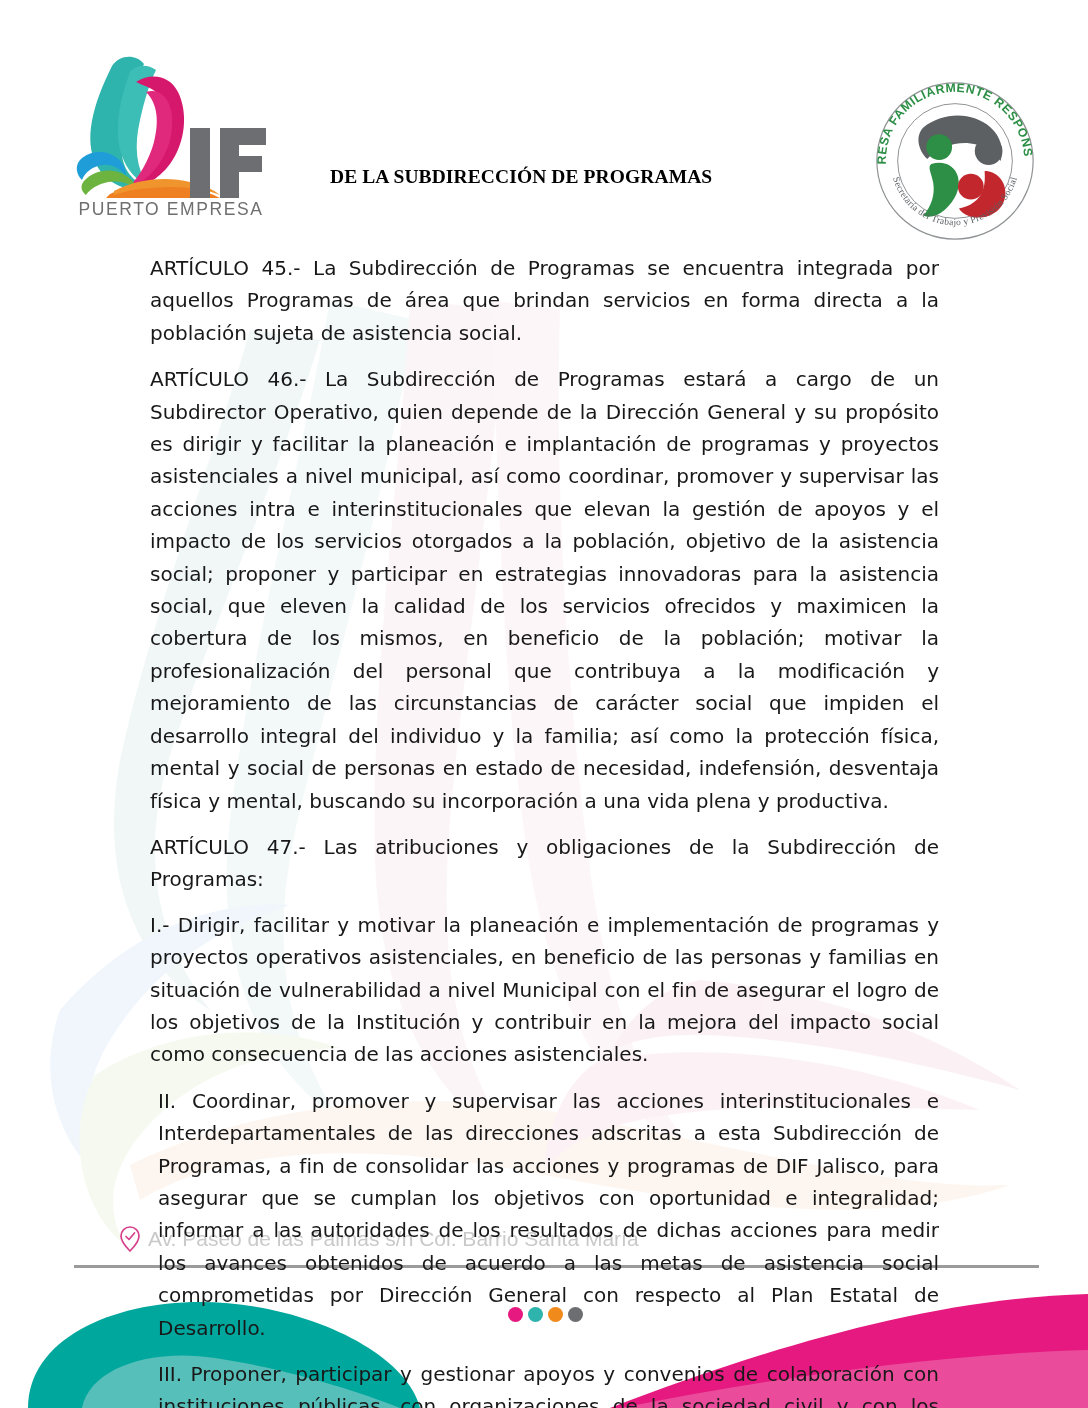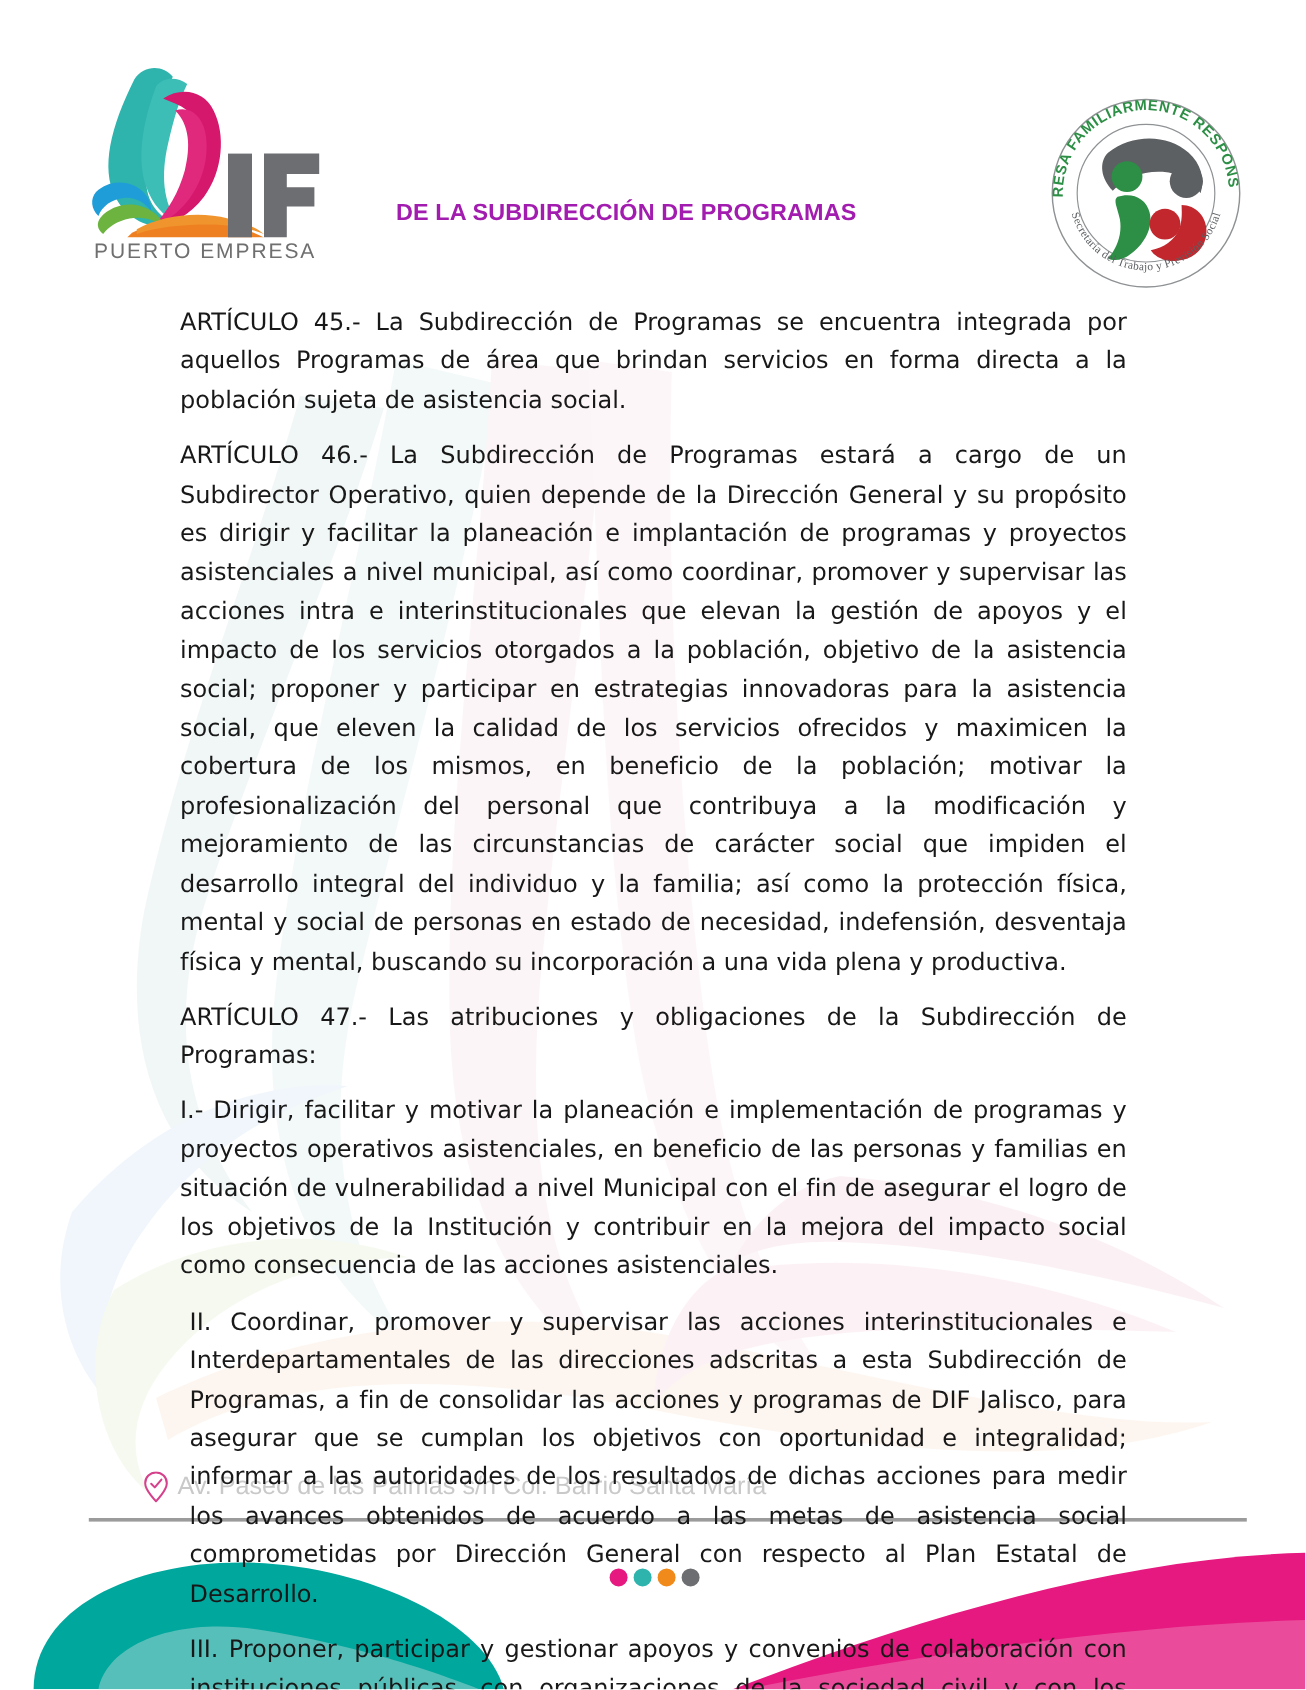--- a/index.html
+++ b/index.html
@@ -63,24 +63,24 @@
     font-size: 17.5px;
     letter-spacing: 1.6px;
     color: #6f6f6f;
     white-space: nowrap;
   }
   .header-title {
     position: absolute;
     left: 330px;
     top: 166px;
     width: 530px;
-    font-family: Liberation Sans, sans-serif;
+    font-family: Liberation Serif, serif;
     font-size: 19.5px;
     font-weight: bold;
-    color: #a21caf;
+    color: #000000;
     letter-spacing: 0.1px;
   }
   .efr-logo {
     position: absolute;
     left: 866px;
     top: 72px;
     width: 178px;
     height: 178px;
   }
 

